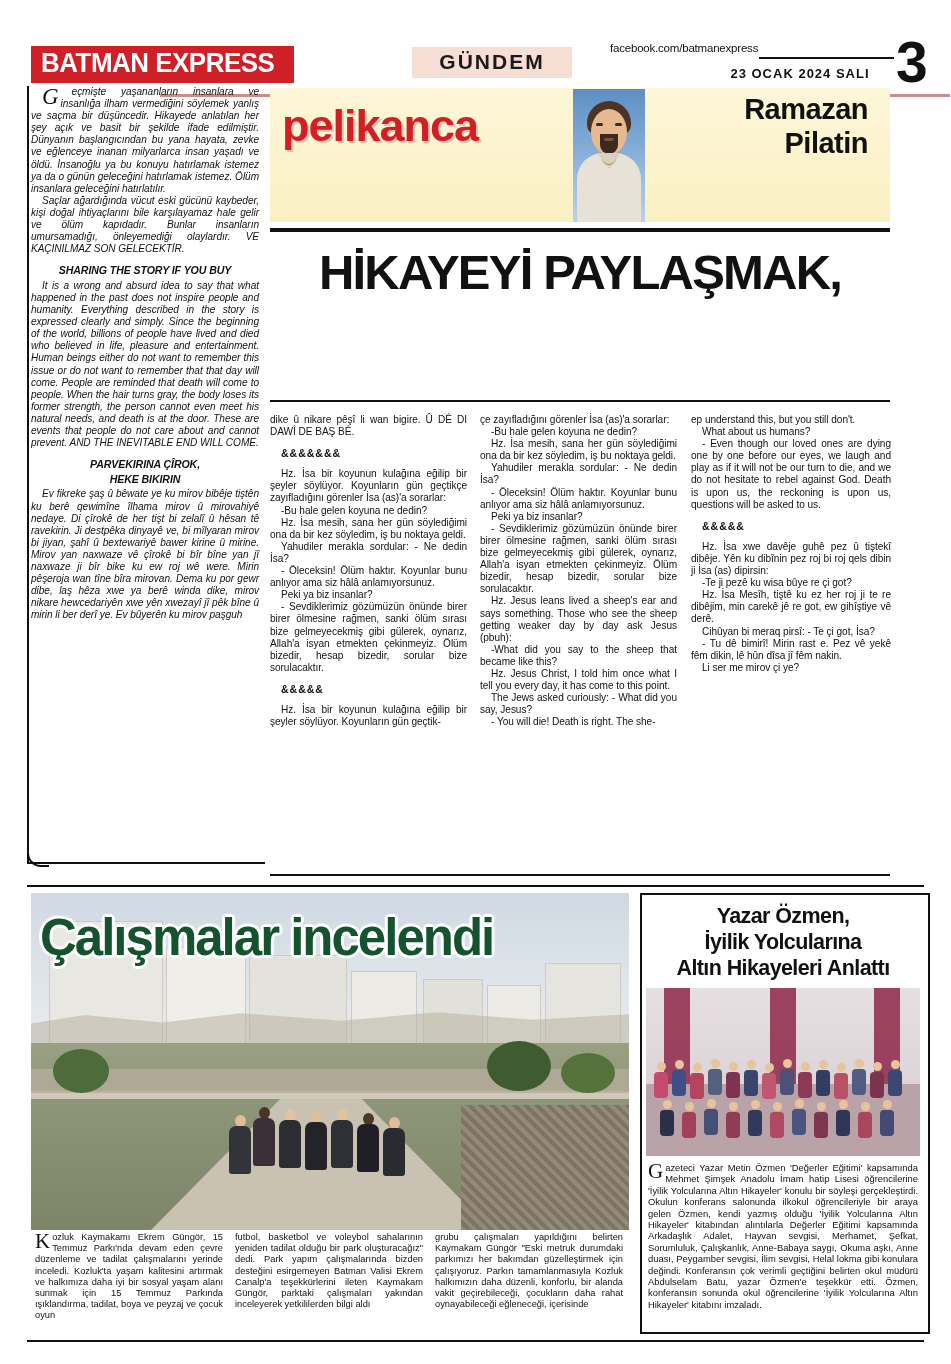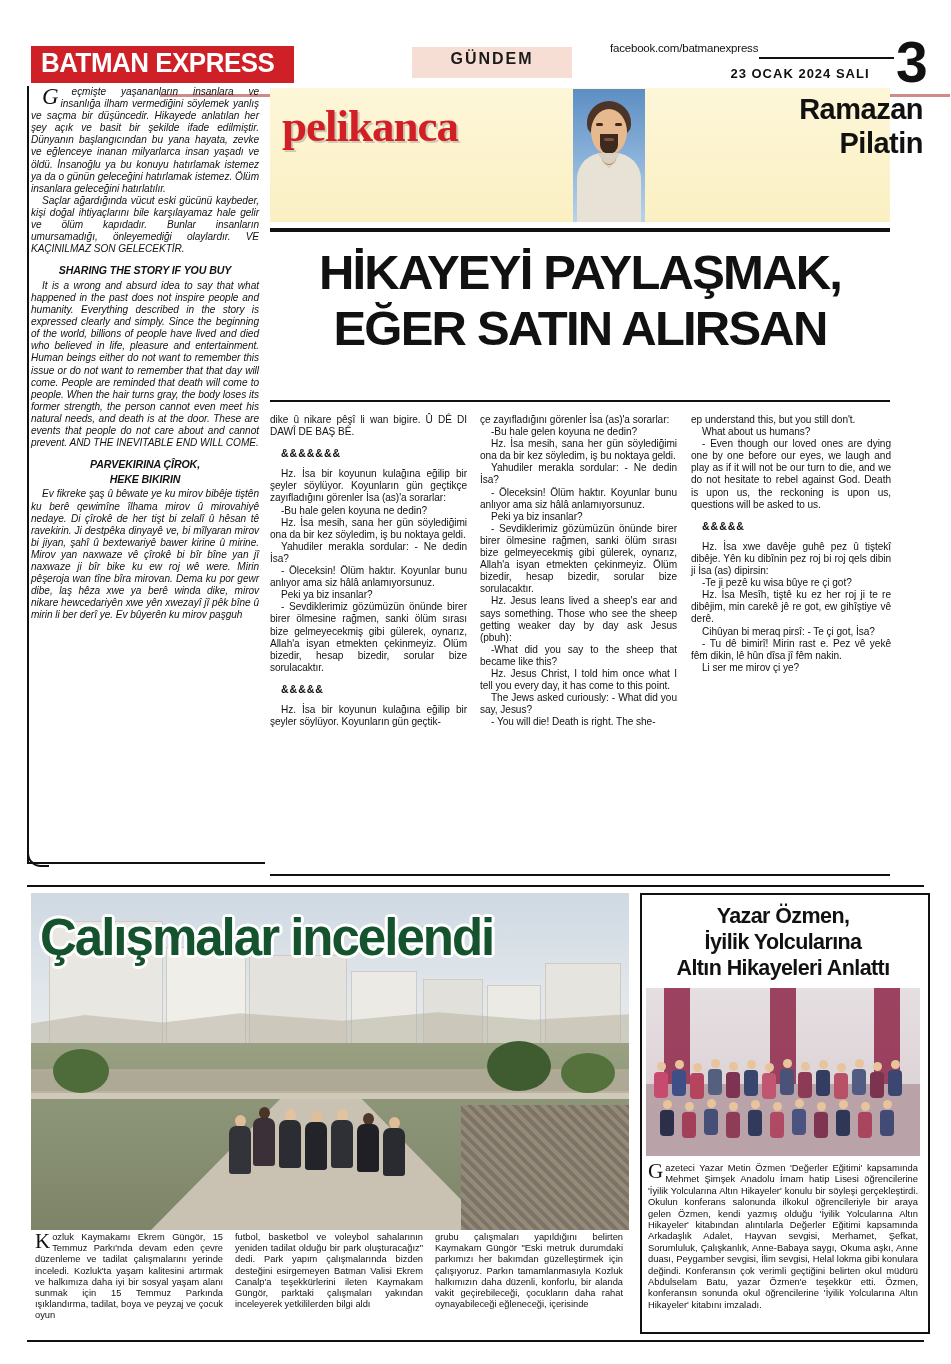--- a/index.html
+++ b/index.html
@@ -7,53 +7,53 @@
 
   .page{position:absolute;left:0;top:0;width:951px;height:1364px;background:#ffffff;}
 
   
   .masthead{position:absolute;left:0;top:18px;width:951px;height:62px;}
   .logo-box{position:absolute;left:31px;top:28px;background:#cf2027;padding:4px 10px 6px 10px;}
   .logo-text{font-family:"Liberation Sans",sans-serif;font-weight:bold;color:#fff;font-size:27px;letter-spacing:-0.5px;line-height:1;white-space:nowrap;
     font-stretch:condensed;transform:scaleX(.96);transform-origin:left center;}
   .mh-rule{position:absolute;left:160px;top:76px;width:790px;height:3px;background:#cf8a8a;}
   .gundem-box{position:absolute;left:412px;top:29px;width:160px;height:31px;background:#f7ded4;}
-  .gundem-text{position:absolute;left:412px;top:32px;width:160px;text-align:center;font-size:16px;font-weight:bold;letter-spacing:2px;color:#1a1a1a;}
+  .gundem-text{position:absolute;left:412px;top:32px;width:160px;text-align:center;font-size:21px;font-weight:bold;letter-spacing:2px;color:#1a1a1a;}
   .fb-url{position:absolute;left:610px;top:24px;font-size:11.5px;color:#111;letter-spacing:-0.2px;}
   .date-rule{position:absolute;left:759px;top:39px;width:135px;height:2px;background:#111;}
   .date-text{position:absolute;left:700px;top:48px;width:200px;text-align:center;font-size:13px;font-weight:bold;letter-spacing:1px;color:#111;}
   .page-no{position:absolute;left:896px;top:16px;font-size:57px;font-weight:bold;color:#111;line-height:1;letter-spacing:-2px;}
   .left-col{position:absolute;left:31px;top:86px;width:228px;height:790px;font-style:italic;}
   .left-col-border-l{position:absolute;left:27px;top:86px;width:2px;height:778px;background:#111;}
   .left-col-border-b{position:absolute;left:27px;top:862px;width:238px;height:2px;background:#111;border-bottom-left-radius:10px;}
   .lc-corner{position:absolute;left:27px;top:845px;width:20px;height:20px;border-left:2px solid #111;border-bottom:2px solid #111;border-bottom-left-radius:14px;}
 
   .body-txt{font-size:10.1px;line-height:12.1px;text-align:justify;color:#111;letter-spacing:-0.05px;}
   .body-txt p{margin:0 0 0 0;text-indent:11px;}
   .dropcap::first-letter{font-size:23px;line-height:19px;font-weight:normal;float:left;padding:1px 2px 0 0;font-family:"Liberation Serif",serif;}
   .sub-head{text-align:center;font-weight:bold;font-size:10.6px;line-height:12.6px;margin:9px 0 3px 0;letter-spacing:-0.1px;}
 
   
   .pelikanca{position:absolute;left:270px;top:88px;width:620px;height:134px;
      background:linear-gradient(180deg,#fdf6d8 0%,#fcf3cd 55%,#fbf0c2 100%);}
   .pelikanca-word{position:absolute;left:282px;top:100px;font-size:45px;font-weight:bold;color:#d21f26;letter-spacing:-1px;
-     text-shadow:2px 2px 0 rgba(120,120,120,.35);font-family:Liberation Serif, serif;}
+     text-shadow:2px 2px 0 rgba(120,120,120,.35);font-family:Liberation Sans, sans-serif;}
   .author-photo{position:absolute;left:573px;top:89px;width:72px;height:133px;overflow:hidden;
      background:linear-gradient(180deg,#5d8fc4 0%,#7fa9d4 40%,#9dbfe0 70%,#b9d2e8 100%);}
   .ap-hair{position:absolute;left:14px;top:12px;width:44px;height:34px;border-radius:22px 22px 10px 10px;background:#4c3526;}
   .ap-face{position:absolute;left:18px;top:20px;width:36px;height:46px;border-radius:18px/23px;background:#e6b98f;}
   .ap-beard{position:absolute;left:27px;top:45px;width:18px;height:20px;border-radius:0 0 9px 9px;background:#3b2a1d;}
   .ap-mouth{position:absolute;left:31px;top:49px;width:10px;height:3px;background:#7d5040;border-radius:2px;}
   .ap-eyeL{position:absolute;left:23px;top:34px;width:7px;height:3px;background:#3b2a1d;border-radius:2px;}
   .ap-eyeR{position:absolute;left:42px;top:34px;width:7px;height:3px;background:#3b2a1d;border-radius:2px;}
   .ap-body{position:absolute;left:4px;top:64px;width:64px;height:70px;background:#e8e2d6;border-radius:26px 26px 0 0;}
   .ap-collar{position:absolute;left:24px;top:64px;width:24px;height:16px;background:#d8d0c2;
      clip-path:polygon(0 0,100% 0,50% 100%);}
   .ap-chain{position:absolute;left:29px;top:66px;width:14px;height:9px;border-bottom:1.5px solid #b08b3a;border-radius:0 0 8px 8px;}
-  .author-name{position:absolute;left:695px;top:92px;width:228px;text-align:right;font-size:29px;font-weight:bold;line-height:34px;color:#111;letter-spacing:-0.5px;}
+  .author-name{position:absolute;left:640px;top:92px;width:228px;text-align:right;font-size:29px;font-weight:bold;line-height:34px;color:#111;letter-spacing:-0.5px;}
 
   .headline-rule-top{position:absolute;left:270px;top:228px;width:620px;height:4px;background:#111;}
   .headline{position:absolute;left:270px;top:244px;width:620px;text-align:center;font-weight:bold;font-size:49px;line-height:56px;letter-spacing:-1.8px;color:#111;}
   .headline .l2{display:block;}
   .headline-rule-bot{position:absolute;left:270px;top:400px;width:620px;height:2px;background:#111;}
 
   .art-col{position:absolute;width:197px;}
   .art-col.c2{left:270px;top:414px;}
   .art-col.c3{left:480px;top:414px;}
   .art-col.c4{left:691px;top:414px;width:200px;}
@@ -161,21 +161,20 @@
   </div>
 
   <div class="author-name">
     <span>Ramazan</span><br>
     <span>Pilatin</span>
   </div>
 
   <div class="headline-rule-top"></div>
   <div class="headline">
     <span class="l1">HİKAYEYİ PAYLAŞMAK,</span>
-    <span class="l2">EĞER SATIN ALIRSAN</span>
   </div>
   <div class="headline-rule-bot"></div>
 
   <div class="art-col c2 body-txt">
     <p style="text-indent:0">dike û nikare pêşî li wan bigire. Û DÊ DI DAWÎ DE BAŞ BÊ.</p>
     <span class="amp">&amp;&amp;&amp;&amp;&amp;&amp;&amp;</span>
     <p>Hz. İsa bir koyunun kulağına eğilip bir şeyler söylüyor. Koyunların gün geçtikçe zayıfladığını görenler İsa (as)'a sorarlar:</p>
     <p>-Bu hale gelen koyuna ne dedin?</p>
     <p>Hz. İsa mesih, sana her gün söylediğimi ona da bir kez söyledim, iş bu noktaya geldi.</p>
     <p>Yahudiler merakla sordular: - Ne dedin İsa?</p>

